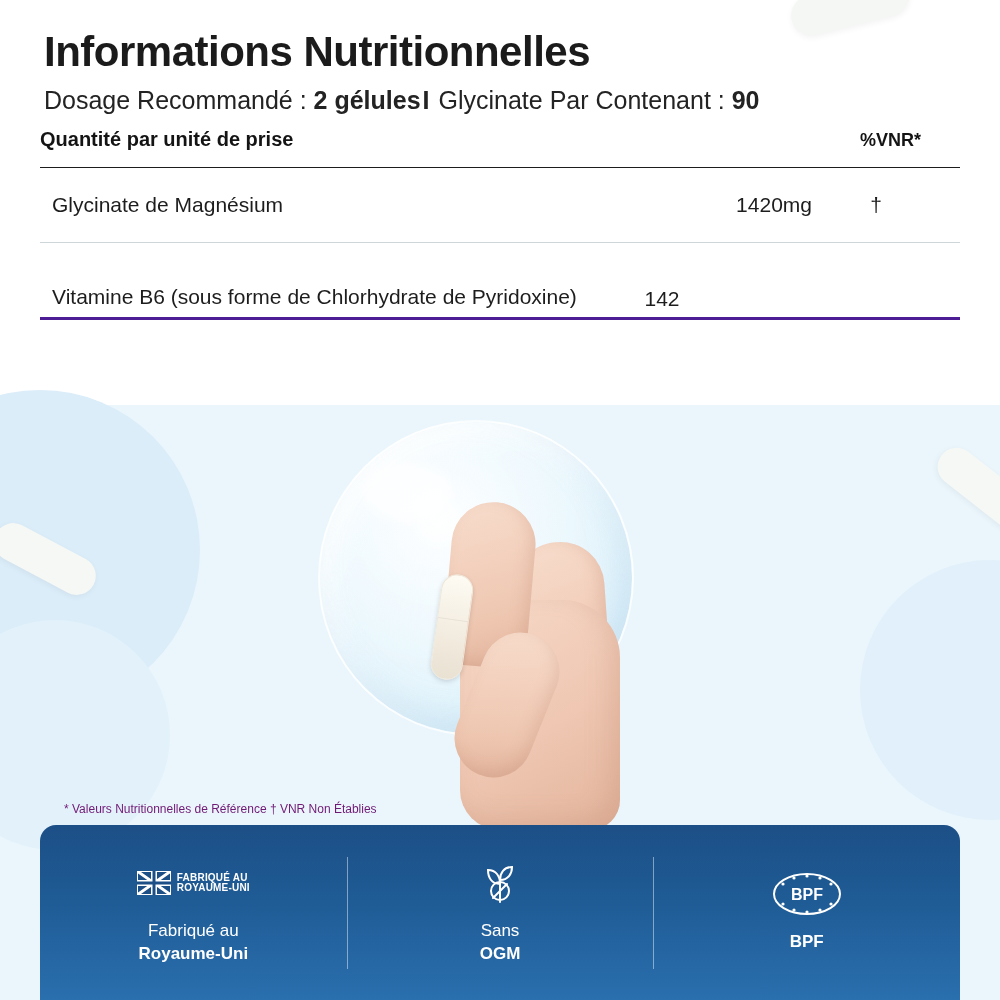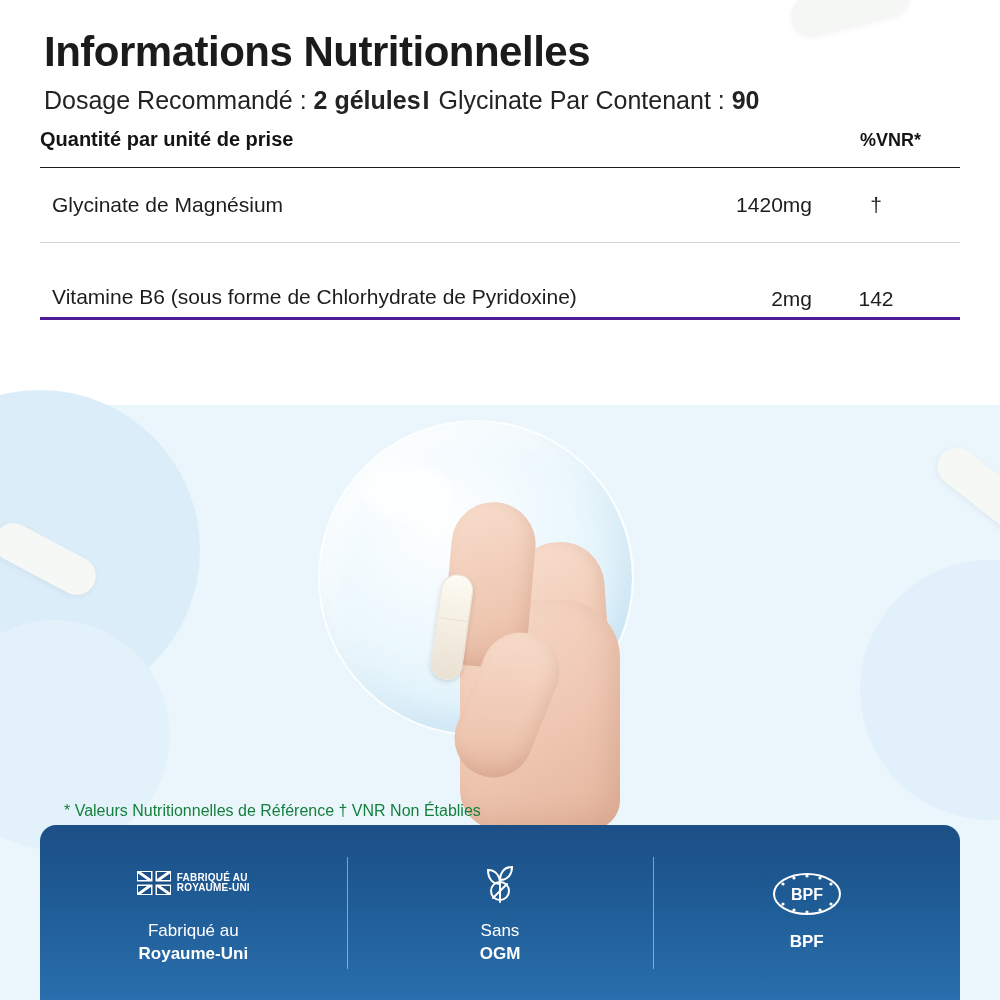--- a/index.html
+++ b/index.html
@@ -201,37 +201,36 @@
     position: absolute;
     left: 0; top: 44px;
     width: 100%; height: 1px;
     background: rgba(0,0,0,.06);
   }
 
   
   .footnote {
     position: absolute;
     left: 64px; top: 802px;
-    font-size: 16px;
-    color: #15803d;
+    font-size: 12px;
+    color: #701a75;
     text-align: right;
   }
 
   
   .banner {
     position: absolute;
     left: 40px; top: 825px;
     width: 920px; height: 175px;
     background: linear-gradient(180deg, #1c4f86 0%, #1f5c96 45%, #2a6fae 100%);
     border-radius: 16px 16px 0 0;
     display: flex;
     align-items: center;
     color: #ffffff;
     overflow: hidden;
-    justify-content: flex-end;
   }
   .badge {
     flex: 1;
     display: flex;
     flex-direction: column;
     align-items: center;
     justify-content: center;
     gap: 14px;
     position: relative;
     height: 120px;
@@ -292,21 +291,20 @@
 
     <div class="t-row">
       <div class="c-name">Glycinate de Magnésium</div>
       <div class="c-amount">1420mg</div>
       <div class="c-vnr">†</div>
     </div>
 
 
     <div class="t-row">
       <div class="c-name">Vitamine B6 (sous forme de Chlorhydrate de Pyridoxine)</div>
-      <div class="c-amount">2mg</div>
       <div class="c-vnr">142</div>
     </div>
   </div>
 
   <div class="photo">
     <div class="glass-ball"></div>
     <div class="hand">
       <div class="finger f-mid"></div>
       <div class="palm"></div>
       <div class="finger f-index"></div>

